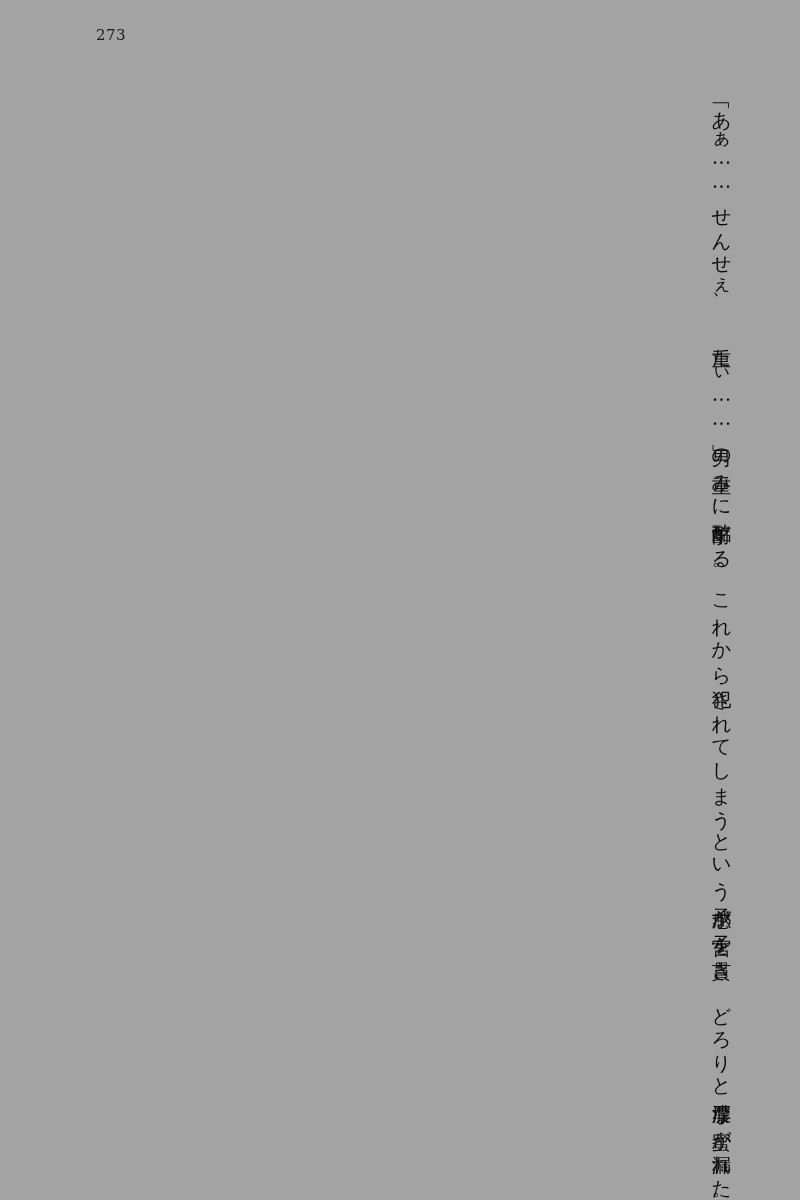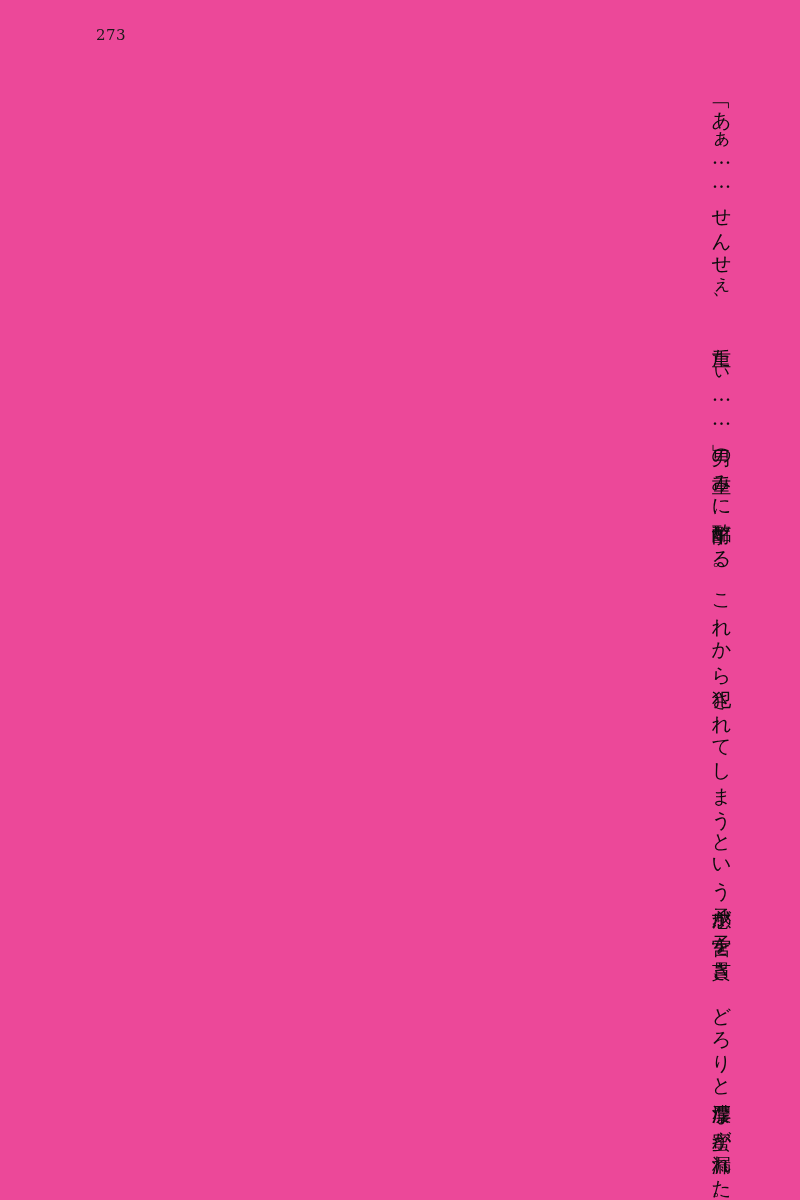--- a/index.html
+++ b/index.html
@@ -12,21 +12,21 @@
     height: 1200px;
     font-family: "DejaVu Serif", "Liberation Serif", serif;
     color: #101010;
     overflow: hidden;
   }
 
   .page {
     position: relative;
     width: 800px;
     height: 1200px;
-    background: #ec4899;
+    background: #a3a3a3;
     box-sizing: border-box;
   }
 
   .page-number {
     position: absolute;
     top: 26px;
     left: 96px;
     font-size: 15px;
     letter-spacing: 0.5px;
     color: #1a1a1a;

